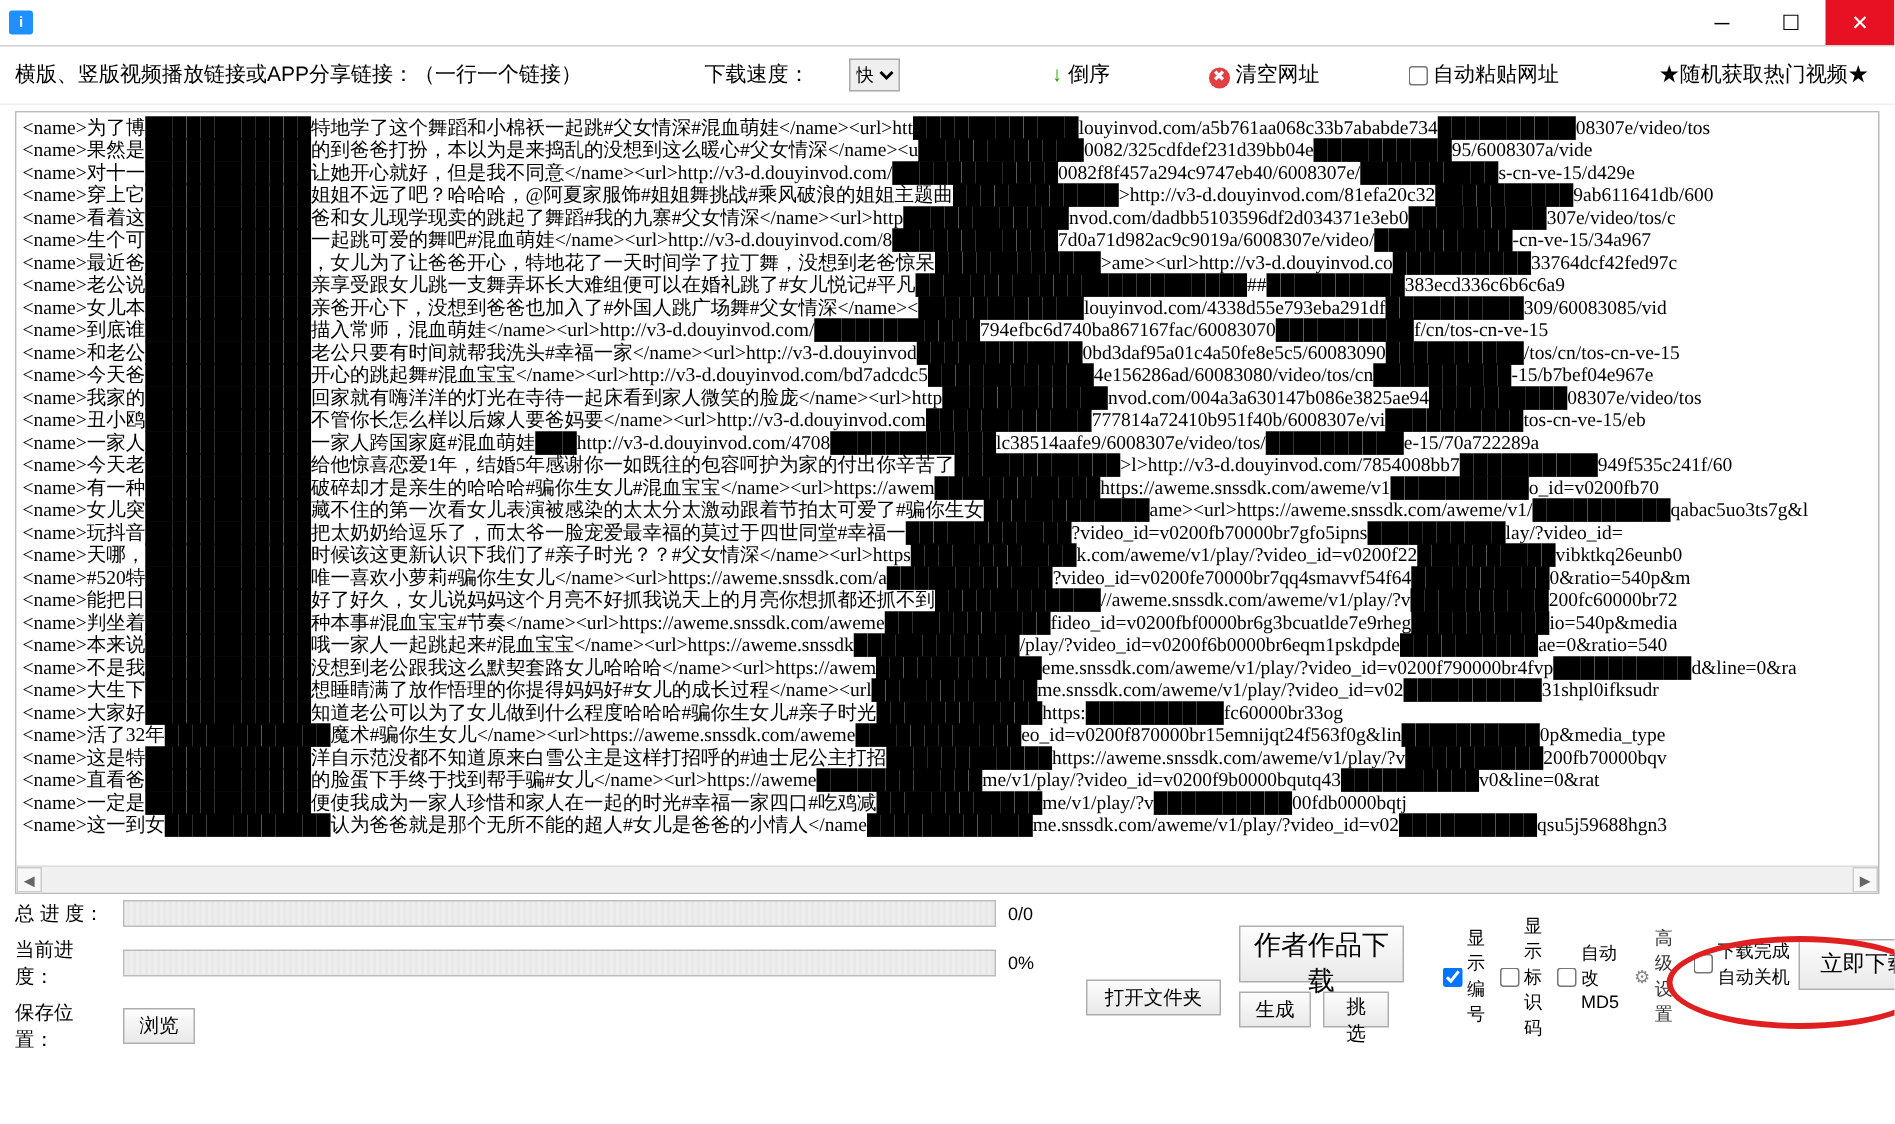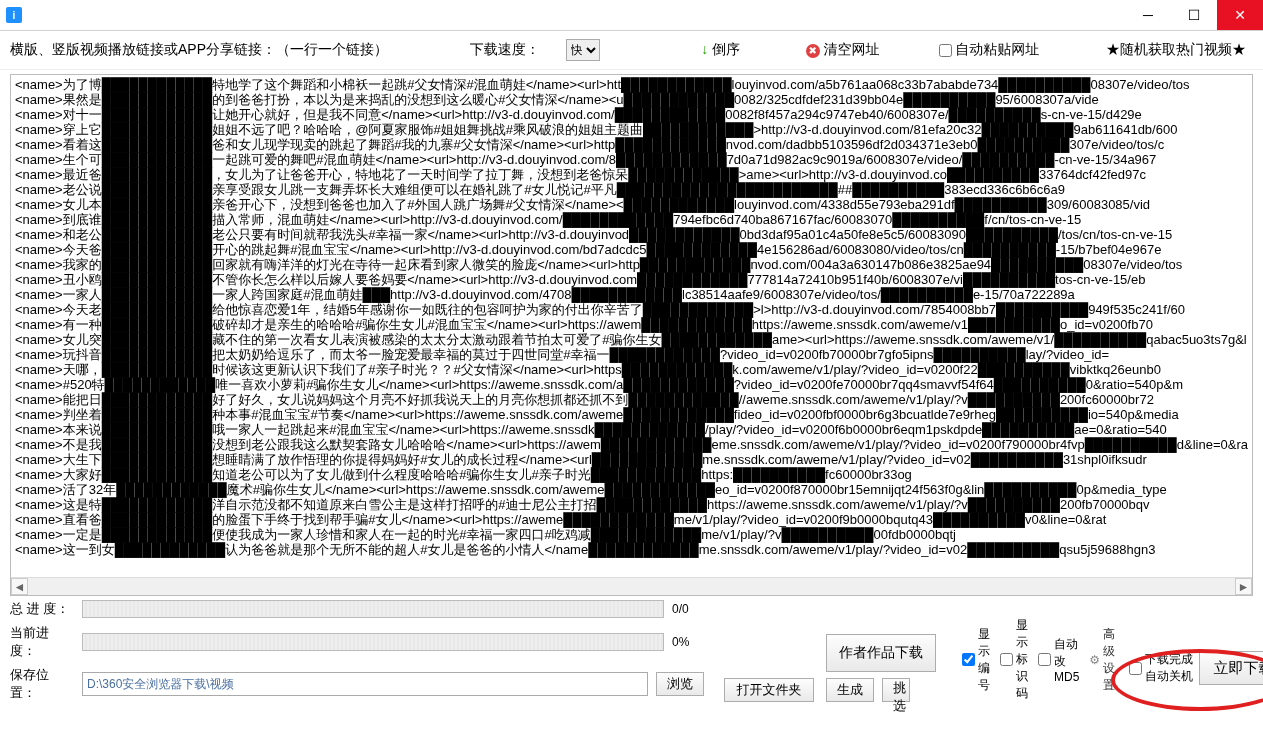--- a/index.html
+++ b/index.html
@@ -49,21 +49,21 @@
   
   .main-area {
     margin:4px 10px 2px 10px;
     height:520px;
     border:1px solid #bcbcbc;
     overflow:hidden;
     position:relative;
   }
   .main-area textarea {
     width:100%; height:500px; border:none; resize:none;
-    font-family: Liberation Sans, sans-serif; font-size:13px; line-height:15px;
+    font-family: Liberation Serif, serif; font-size:13px; line-height:15px;
     padding:2px 4px; white-space:nowrap; overflow:hidden;
     box-sizing:border-box;
   }
   
   .hscroll {
     position:absolute;left:0;right:0;bottom:0;height:17px;
     background:#f0f0f0;border-top:1px solid #ddd;
     display:flex;align-items:center;
   }
   .hscroll .thumb-l,.hscroll .thumb-r{
@@ -85,34 +85,34 @@
   }
   .settings { display:flex;align-items:center;gap:3px;font-size:12px;color:#333;}
   .gear{color:#888;}
   .red-circle {
     position:absolute; border:4px solid #e02020; border-radius:50%;
     width:170px; height:54px; pointer-events:none;
   }
   
   .bottom-outer { position:relative; }
   .bottom2 {
-     display:flex; padding:2px 26px 6px 10px; align-items:flex-end; gap:8px;
+     display:flex; padding:2px 26px 6px 10px; align-items:center; gap:8px;
   }
   .left-stack { display:flex; flex-direction:column; gap:6px; }
   .prog-row{display:flex;align-items:center;gap:8px;}
   .prog-row .lbl{width:64px;}
   .prog-row .progress{width:580px;}
   .prog-row .pct{width:40px;}
   .save-row{display:flex;align-items:center;gap:8px;}
   .save-row .lbl{width:64px;}
   .save-row .save-input{width:556px;}
   .mid-col{display:flex;flex-direction:column;gap:6px;align-items:flex-start;margin-left:4px;}
   .mid-col .row{display:flex;gap:8px;}
   .btn.sm{height:24px;padding:0 10px;font-size:13px;}
-  .btn.med{height:38px;width:110px;font-size:14px;font-family:Liberation Mono, monospace;}
+  .btn.med{height:38px;width:110px;font-size:18px;font-family:Liberation Mono, monospace;}
   .right-chk{display:flex;flex-direction:row;gap:10px;font-size:12px;margin-left:18px;}
   .right-col2{display:flex;gap:6px;font-size:12px;margin-left:6px;align-items:flex-start;}
   .right-chk label,.right-col2 label{display:flex;align-items:center;gap:3px;}
   input[type=checkbox]{margin:0;}
 </style>
 </head>
 <body>
 
 <div class="titlebar">
   <span class="app-icon">i</span>
@@ -198,37 +198,36 @@
        <div class="progress"></div>
        <span class="pct">0/0</span>
     </div>
     <div class="prog-row">
        <span class="lbl">当前进度：</span>
        <div class="progress"></div>
        <span class="pct">0%</span>
     </div>
     <div class="save-row">
        <span class="lbl">保存位置：</span>
-       <input class="save-input" value="D:\360安全浏览器下载\视频" style="">
        <button class="btn sm">浏览</button>
     </div>
   </div>
 
   <div class="mid-col">
      <div style="height:22px"></div>
      <div class="row">
         <button class="btn sm" style="width:90px">打开文件夹</button>
      </div>
   </div>
 
   <div class="mid-col">
      <button class="btn med">作者作品下载</button>
      <div class="row">
         <button class="btn sm" style="width:48px">生成</button>
-        <button class="btn sm" style="width:28px">挑选</button>
+        <button class="btn sm" style="width:44px">挑选</button>
      </div>
   </div>
 
   <div class="right-chk">
      <label>
           <input type="checkbox" checked="" style=""> 
           <span>显示编号</span>
         </label>
      <label>
           <input type="checkbox" style=""> 

